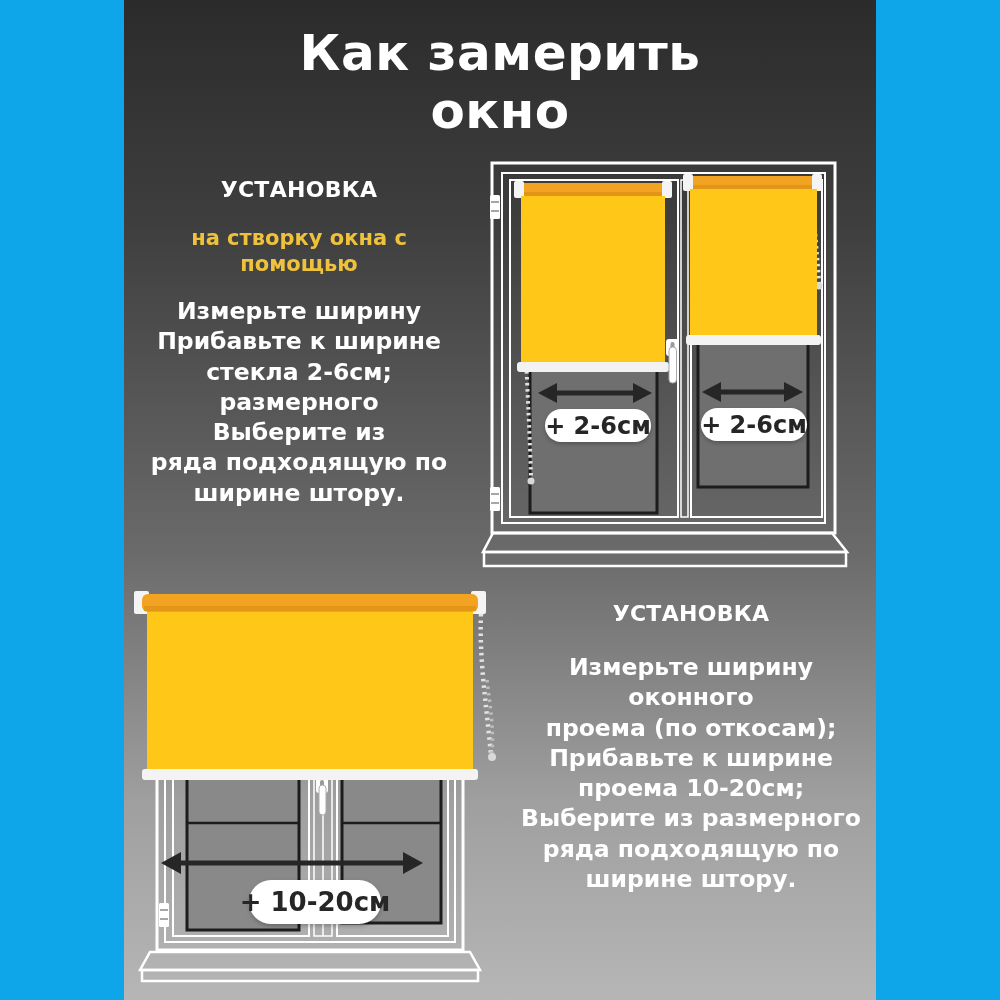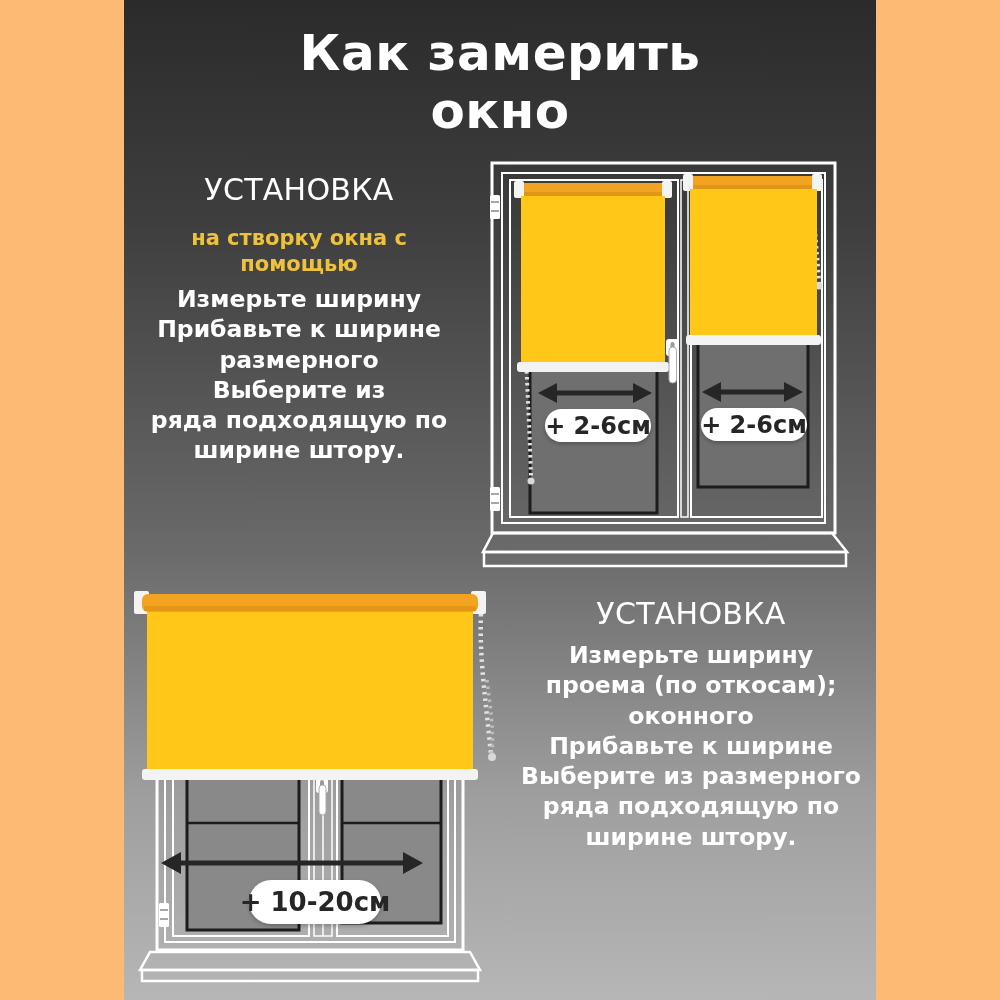--- a/index.html
+++ b/index.html
@@ -1,27 +1,27 @@
 <!DOCTYPE html>
 <html><head>
 <meta charset="utf-8">
 <style>
   html,body{margin:0;padding:0;background:#000;}
-  .canvas{position:relative;width:1000px;height:1000px;background:#fdba74;overflow:hidden;
+  .canvas{position:relative;width:1000px;height:1000px;background:#0ea5e9;overflow:hidden;
           font-family:"DejaVu Sans","Liberation Sans",sans-serif;}
   .content{position:absolute;left:124px;top:0;width:752px;height:1000px;
            background:linear-gradient(180deg,#2b2b2b 0%,#3e3e3e 22%,#6a6a6a 55%,#9f9f9f 80%,#b6b6b6 100%);}
   .title{position:absolute;left:0;top:24px;width:752px;text-align:center;color:#fff;
          font-size:50px;font-weight:800;line-height:58px;letter-spacing:.5px;}
   .col{position:absolute;text-align:center;}
   .col-left{left:8px;top:170px;width:334px;}
   .col-right{left:371px;top:594px;width:392px;}
-  .sec-heading{color:#fff;font-size:30px;font-weight:400;line-height:39px;letter-spacing:.3px;}
+  .sec-heading{color:#fff;font-size:22px;font-weight:700;line-height:39px;letter-spacing:.3px;}
   .sec-sub{color:#eec23b;font-size:21px;font-weight:600;line-height:26px;margin-top:16px;}
-  .sec-body{color:#fff;font-size:23.5px;font-weight:700;line-height:30.3px;margin-top:7px;}
+  .sec-body{color:#fff;font-size:23.5px;font-weight:700;line-height:30.3px;margin-top:19px;}
   svg{position:absolute;overflow:visible;}
   .svg-top{left:361px;top:150px;}
   .svg-bottom{left:6px;top:585px;}
   .pill-text{font-family:"DejaVu Sans","Liberation Sans",sans-serif;font-size:24px;font-weight:bold;fill:#262626;}
 </style>
 </head>
 <body>
 
 <div class="canvas">
   <div class="content">
@@ -34,36 +34,38 @@
     <div class="col col-left">
       <div class="sec-heading">
         <div>УСТАНОВКА</div>
       </div>
       <div class="sec-sub">
         <div>на створку окна с помощью</div>
       </div>
       <div class="sec-body">
         <div>Измерьте ширину</div>
         <div>Прибавьте к ширине</div>
+        <div>стекла 2-6см;</div>
         <div>размерного</div>
         <div>Выберите из</div>
         <div>ряда подходящую по</div>
         <div>ширине штору.</div>
       </div>
     </div>
 
     <div class="col col-right">
       <div class="sec-heading">
         <div>УСТАНОВКА</div>
       </div>
       <div class="sec-body">
         <div>Измерьте ширину</div>
+        <div>оконного</div>
         <div>проема (по откосам);</div>
-        <div>оконного</div>
         <div>Прибавьте к ширине</div>
+        <div>проема 10-20см;</div>
         <div>Выберите из размерного</div>
         <div>ряда подходящую по</div>
         <div>ширине штору.</div>
       </div>
     </div>
 
     <svg class="svg-top" width="380" height="420" viewBox="0 0 380 420">
       <defs>
         <filter id="ps1" x="-30%" y="-30%" width="160%" height="180%">
           <feDropShadow dx="0" dy="2" stdDeviation="2" flood-color="#000" flood-opacity="0.25"></feDropShadow>

